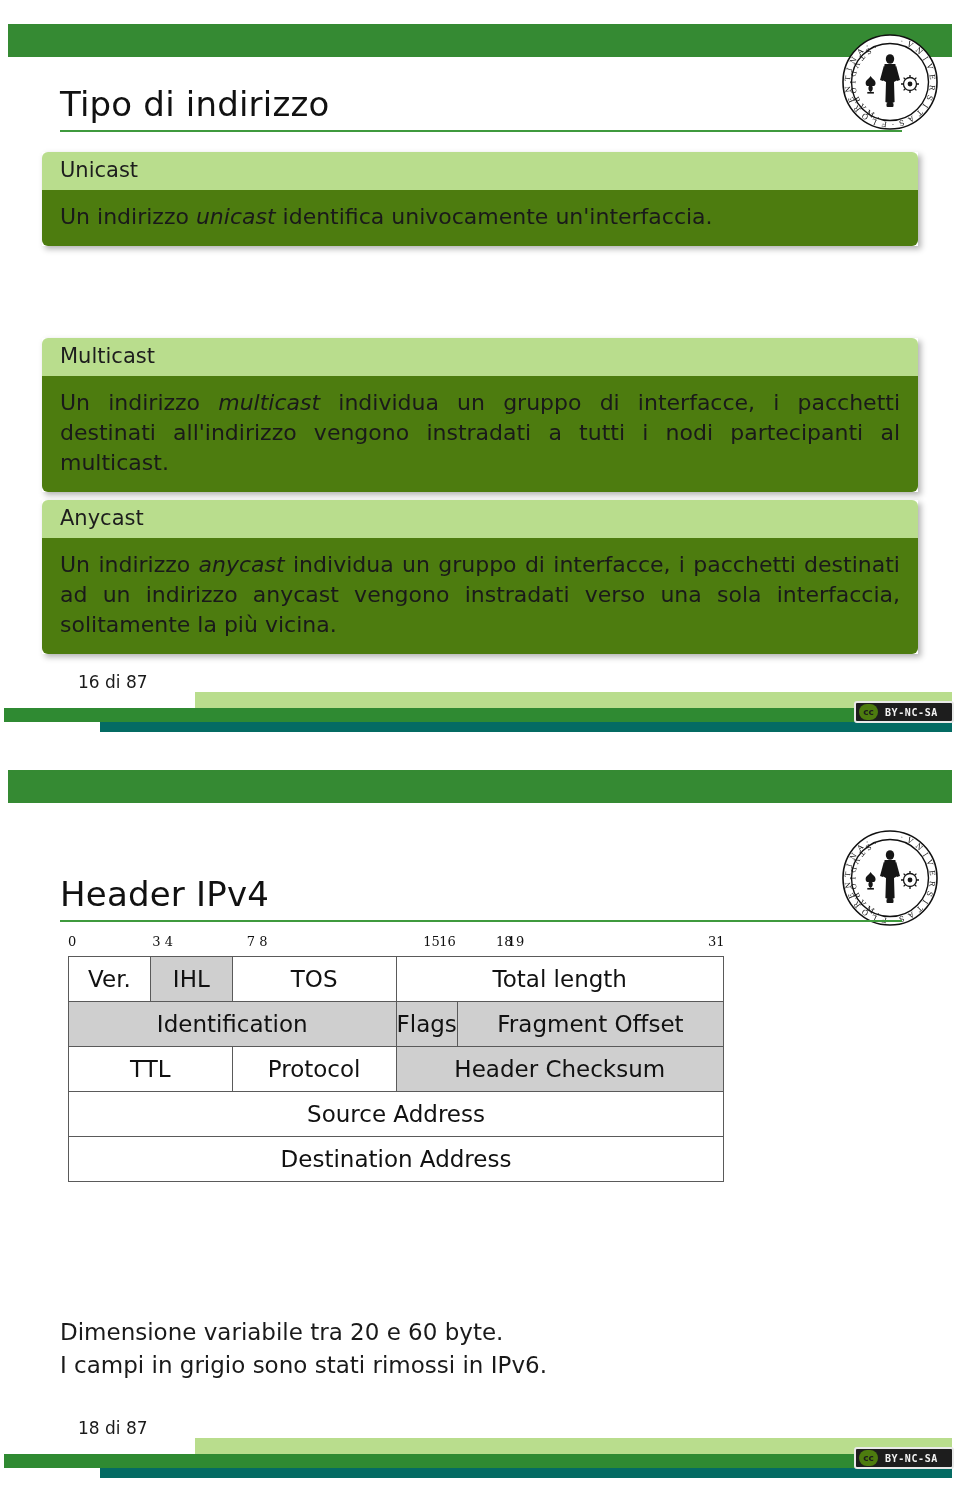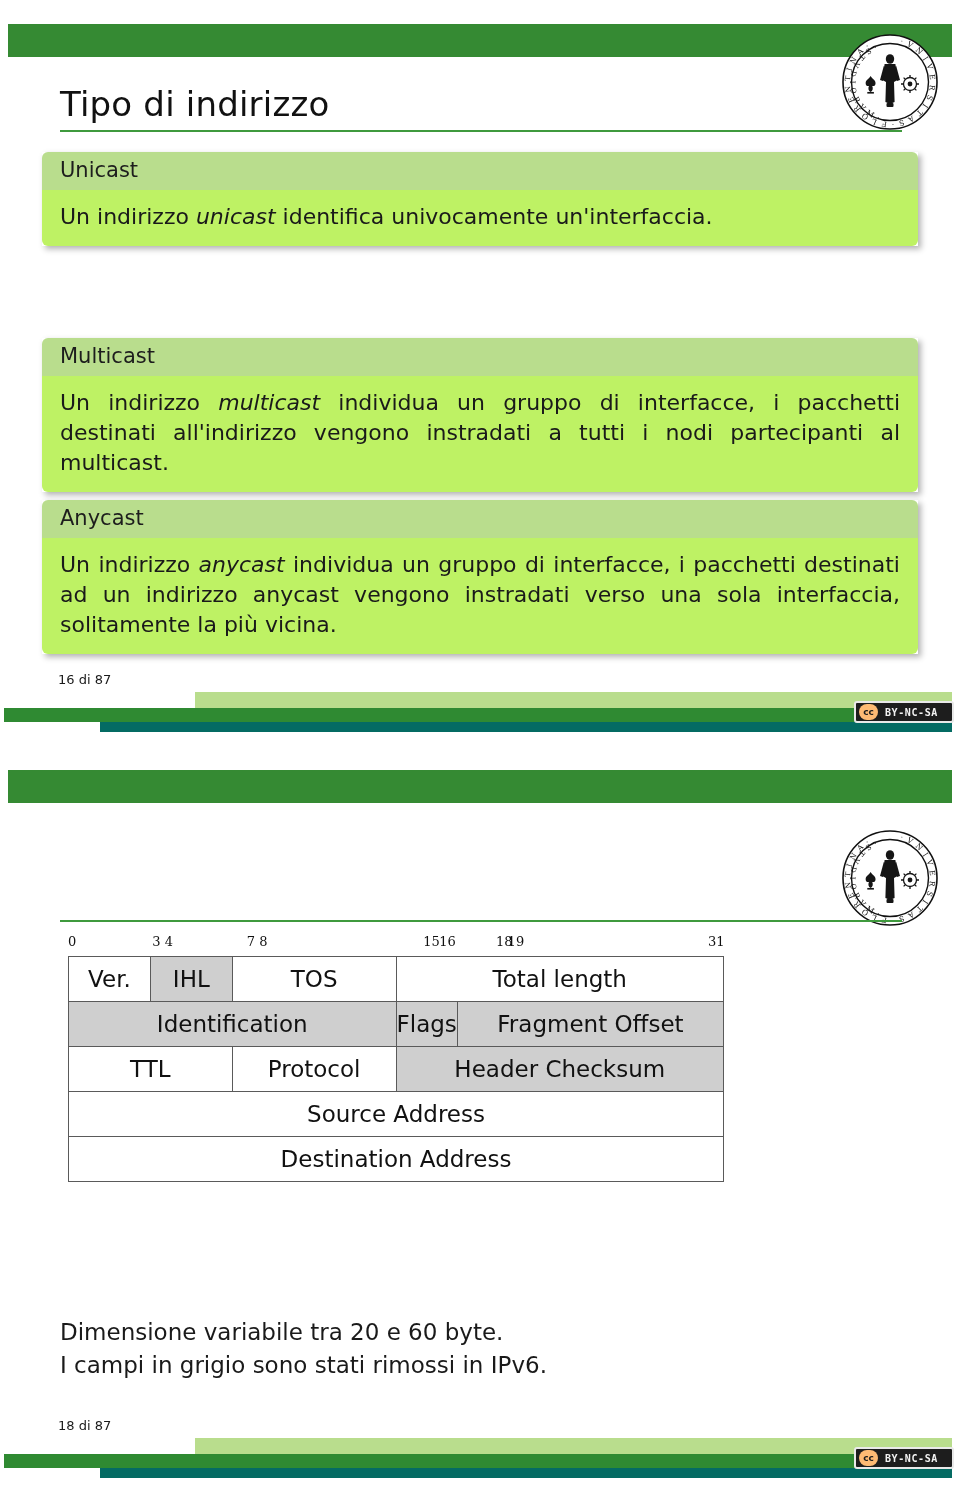--- a/index.html
+++ b/index.html
@@ -29,42 +29,42 @@
   .title{position:absolute;left:60px;font-size:34px;font-weight:400;letter-spacing:.2px;color:#111;white-space:nowrap;font-family:"DejaVu Sans", sans-serif;}
   #slide-1 .title{top:84px;}
   #slide-2 .title{top:128px;}
   .titlerule{position:absolute;left:60px;width:842px;height:2px;background:#3f9a3d;}
   #slide-1 .titlerule{top:130px;}
   #slide-2 .titlerule{top:174px;}
 
   
   .block{position:absolute;left:42px;width:876px;box-shadow:3px 3px 6px rgba(0,0,0,.30);}
   .block-title{background:#b9dd8d;color:#1d1d1d;font-size:21px;line-height:1;padding:8px 18px 9px 18px;border-radius:6px 6px 0 0;}
-  .block-body{background:#bef264;padding:6px 18px 10px 18px;border-radius:0 0 6px 6px;font-size:22px;line-height:1.36;text-align:justify;text-justify:inter-word;}
+  .block-body{background:#4d7c0f;padding:6px 18px 10px 18px;border-radius:0 0 6px 6px;font-size:22px;line-height:1.36;text-align:justify;text-justify:inter-word;}
   .block-body p{margin:6px 0 2px 0;}
   .block-body p:last-child{margin-bottom:4px;}
   .block-body .j{text-align:justify;}
   .block-body .nj{text-align:left;}
   em{font-style:italic;}
   code,.mono{font-family:"DejaVu Sans Mono", monospace;font-size:19px;letter-spacing:-.3px;}
 
   #blk-unicast{top:152px;}
   #blk-multicast{top:338px;}
   #blk-anycast{top:500px;}
 
   
-  .pagenum{position:absolute;left:58px;font-size:13px;color:#1a1a1a;text-align:right;}
+  .pagenum{position:absolute;left:78px;font-size:17px;color:#1a1a1a;text-align:right;}
   #slide-1 .pagenum{top:672px;}
   #slide-2 .pagenum{top:1418px - 746px;}
   .footbar{position:absolute;}
   .f-light{background:#b9dd8d;height:16px;}
   .f-green{background:#2f8a32;height:14px;}
   .f-teal{background:#046b63;height:10px;}
   .cc{position:absolute;right:6px;width:100px;height:22px;background:#1d1d1d;border:2px solid #e9e9e9;border-radius:3px;display:flex;align-items:center;box-sizing:border-box;}
-  .cc .cc-circle{width:19px;height:16px;margin-left:3px;border-radius:9px;background:#fdba74;color:#1d1d1d;font-size:9px;font-weight:bold;display:flex;align-items:center;justify-content:center;font-family:"DejaVu Sans", sans-serif;}
+  .cc .cc-circle{width:19px;height:16px;margin-left:3px;border-radius:9px;background:#4d7c0f;color:#1d1d1d;font-size:9px;font-weight:bold;display:flex;align-items:center;justify-content:center;font-family:"DejaVu Sans", sans-serif;}
   .cc .cc-text{color:#f2f2f2;font-size:10px;font-weight:bold;letter-spacing:.6px;margin-left:7px;font-family:"DejaVu Sans Mono", monospace;}
 
   
   .ruler{position:absolute;left:68px;top:934px - 746px;width:656px;height:18px;}
   .ruler span{position:absolute;top:0;font-size:13px;font-family:"DejaVu Serif", serif;color:#111;}
 
   
   .ipv4{position:absolute;left:68px;width:656px;border-collapse:collapse;table-layout:fixed;}
   .ipv4 td{border:1.5px solid #5a5a5a;text-align:center;font-size:23px;color:#111;height:44px;padding:0;background:#ffffff;}
   .ipv4 td.gray{background:#cfcfcf;}
@@ -178,20 +178,21 @@
         <rect x="6" y="29" width="12" height="3"></rect>
       </g>
       <g fill="none" stroke="#151515" stroke-width="1.3" transform="translate(72,54)">
         <circle cx="0" cy="0" r="6.5"></circle>
         <circle cx="0" cy="0" r="2.4" fill="#151515" stroke="none"></circle>
         <path d="M0,-6.5 L0,-9 M0,6.5 L0,9 M-6.5,0 L-9,0 M6.5,0 L9,0 M-4.6,-4.6 L-6.4,-6.4 M4.6,4.6 L6.4,6.4 M-4.6,4.6 L-6.4,6.4 M4.6,-4.6 L6.4,-6.4"></path>
       </g>
     </svg>
   </div>
 
+  <div class="title">Header IPv4</div>
   <div class="titlerule"></div>
 
   <div class="ruler" id="bit-ruler" style="top:188px;">
       <span style="left: 0px;">0</span>
       <span style="left: 84.2778px;">3</span>
       <span style="left: 96.8056px;">4</span>
       <span style="left: 178.806px;">7</span>
       <span style="left: 191.333px;">8</span>
       <span style="left: 355.333px;">15</span>
       <span style="left: 371.278px;">16</span>

